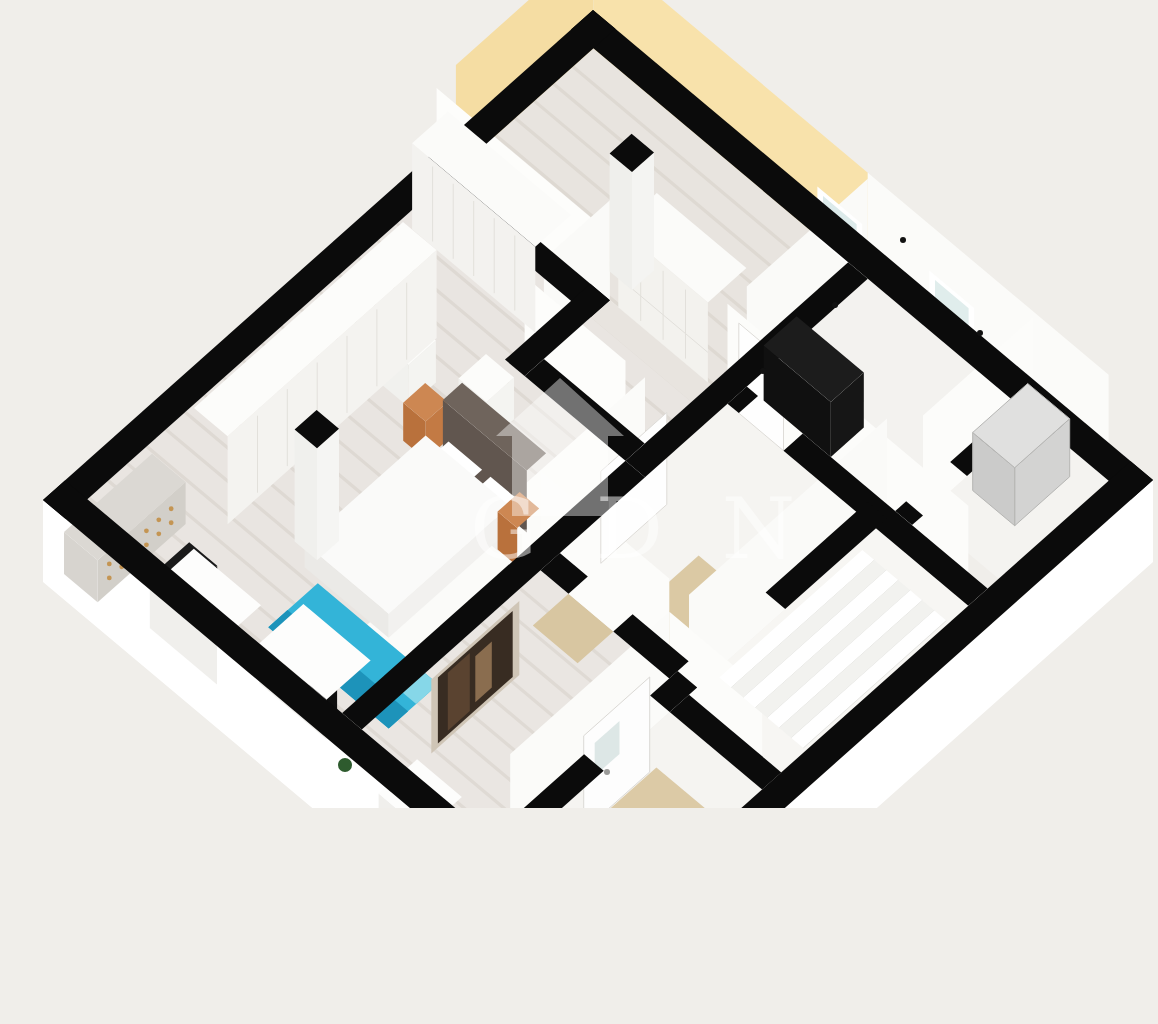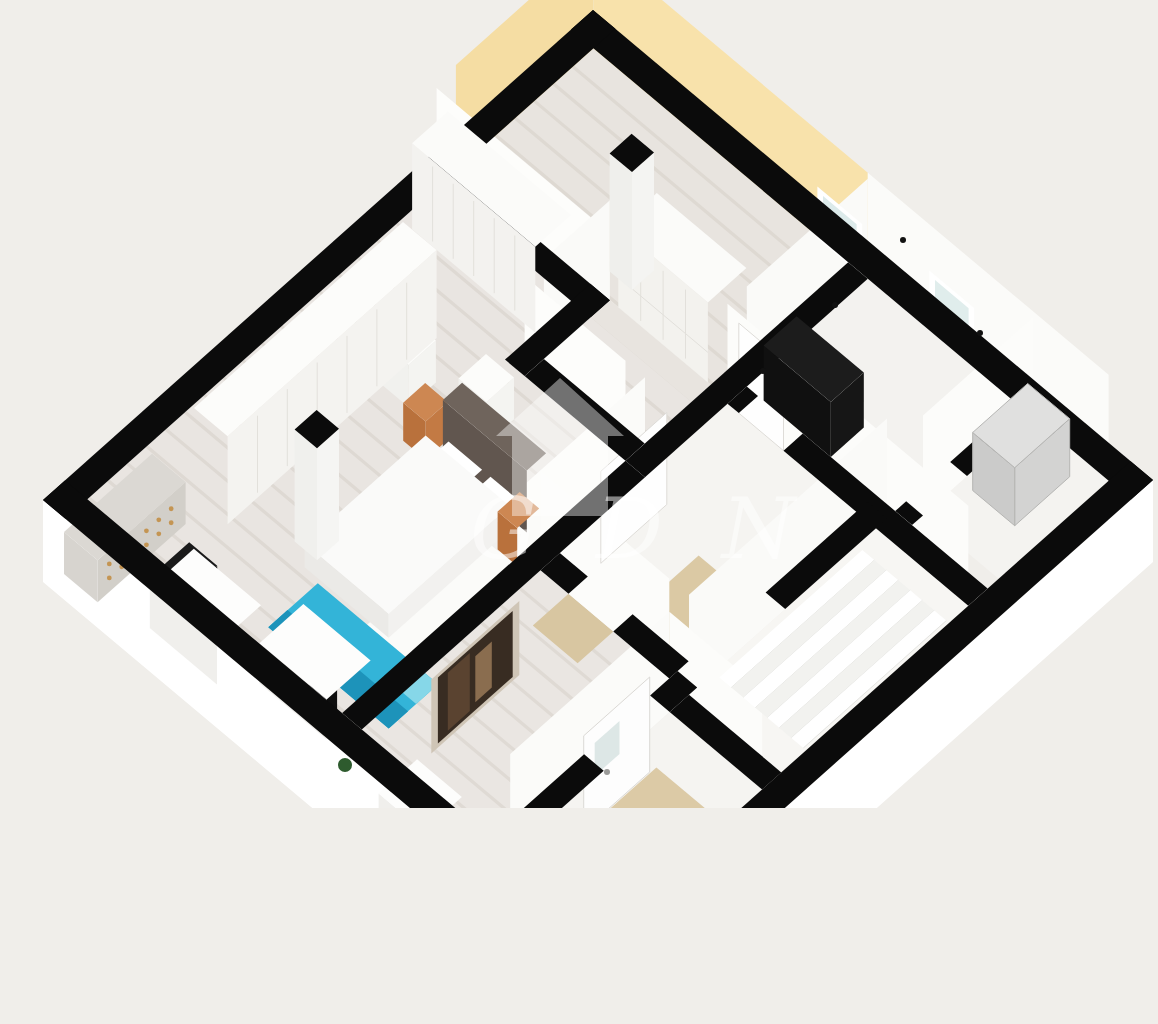--- a/index.html
+++ b/index.html
@@ -1,16 +1,16 @@
 <!DOCTYPE html>
 <html><head>
 <meta charset="utf-8">
 <style>
   html,body{margin:0;padding:0;background:#f0eeea;}
-  .viewport{position:relative;width:1158px;height:808px;overflow:hidden;font-family:"DejaVu Serif", serif;font-style:italic;}
+  .viewport{position:relative;width:1158px;height:808px;overflow:hidden;font-family:"DejaVu Serif", serif;}
   svg{display:block;}
   text.wm{font-family:"DejaVu Serif", serif;font-size:84px;letter-spacing:12px;word-spacing:8px;}
 </style>
 </head>
 <body>
 
 <div class="viewport">
   <svg width="1158" height="1024" viewBox="0 0 1158 1024">
     <rect x="0" y="0" width="1158" height="1024" fill="#f0eeea"></rect>
     <g id="scene-root">

